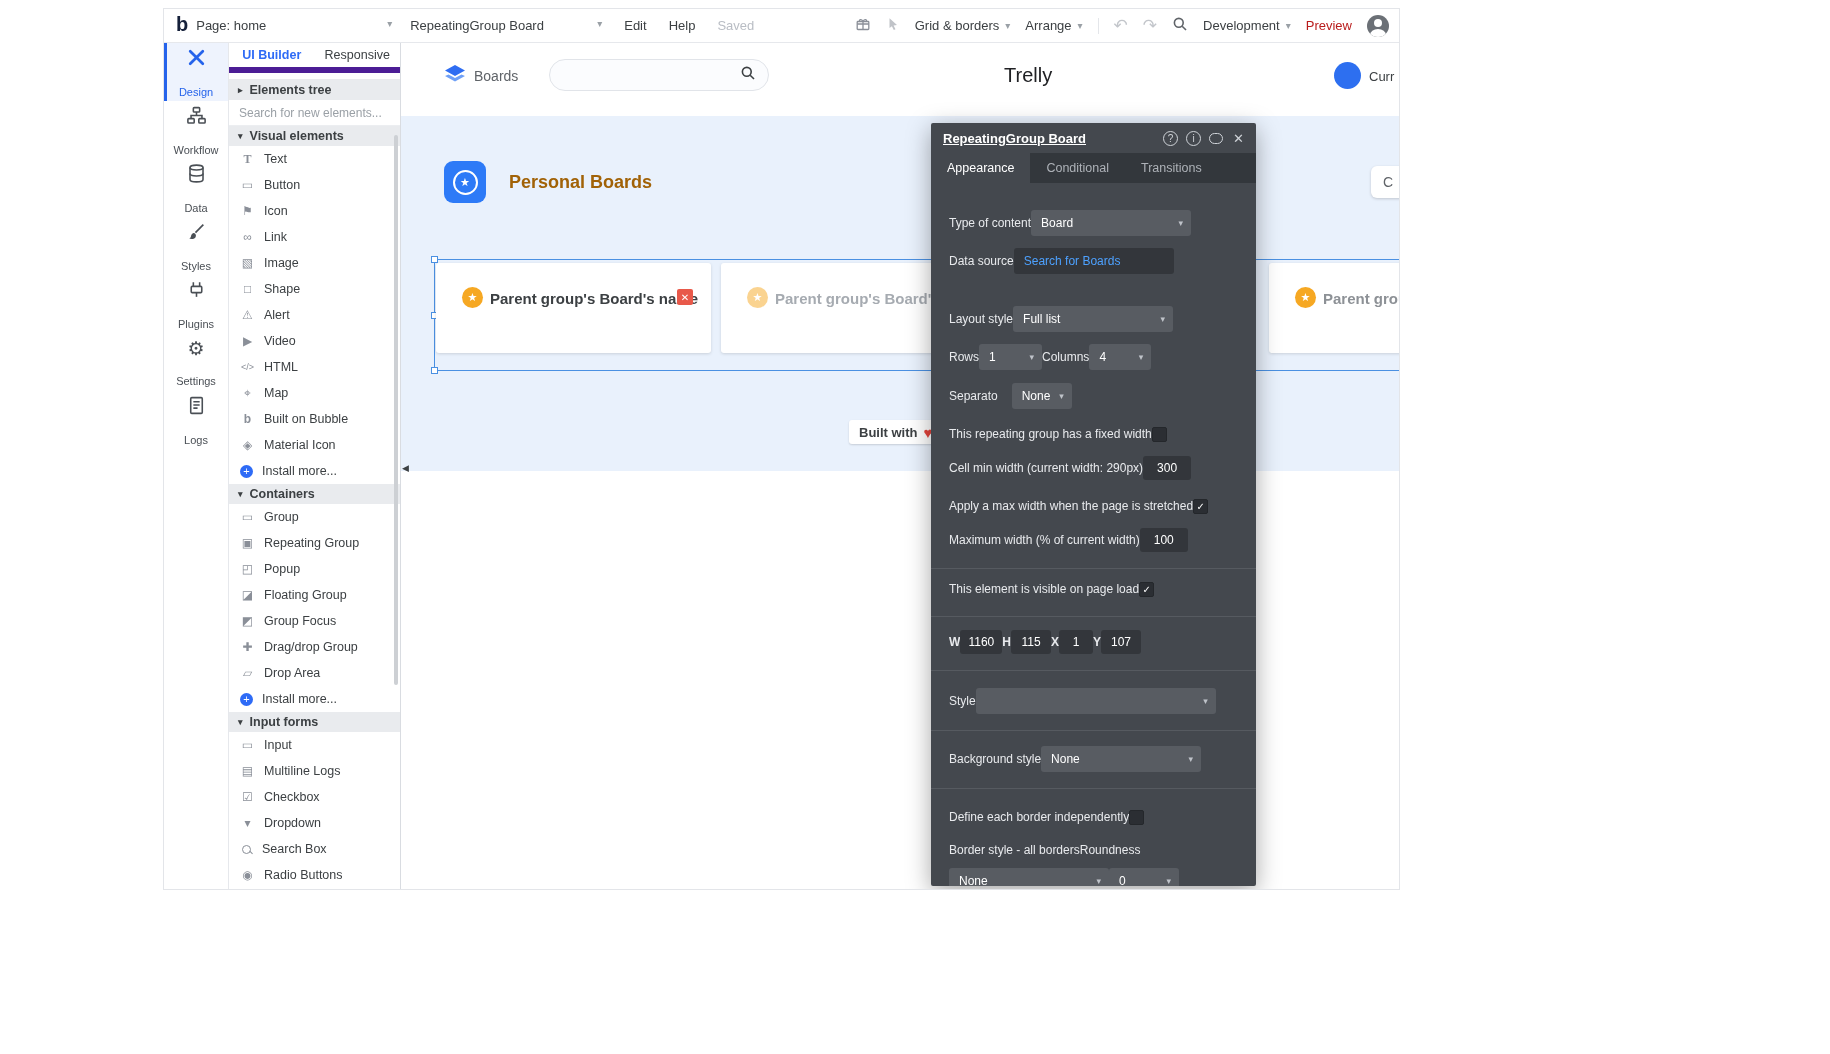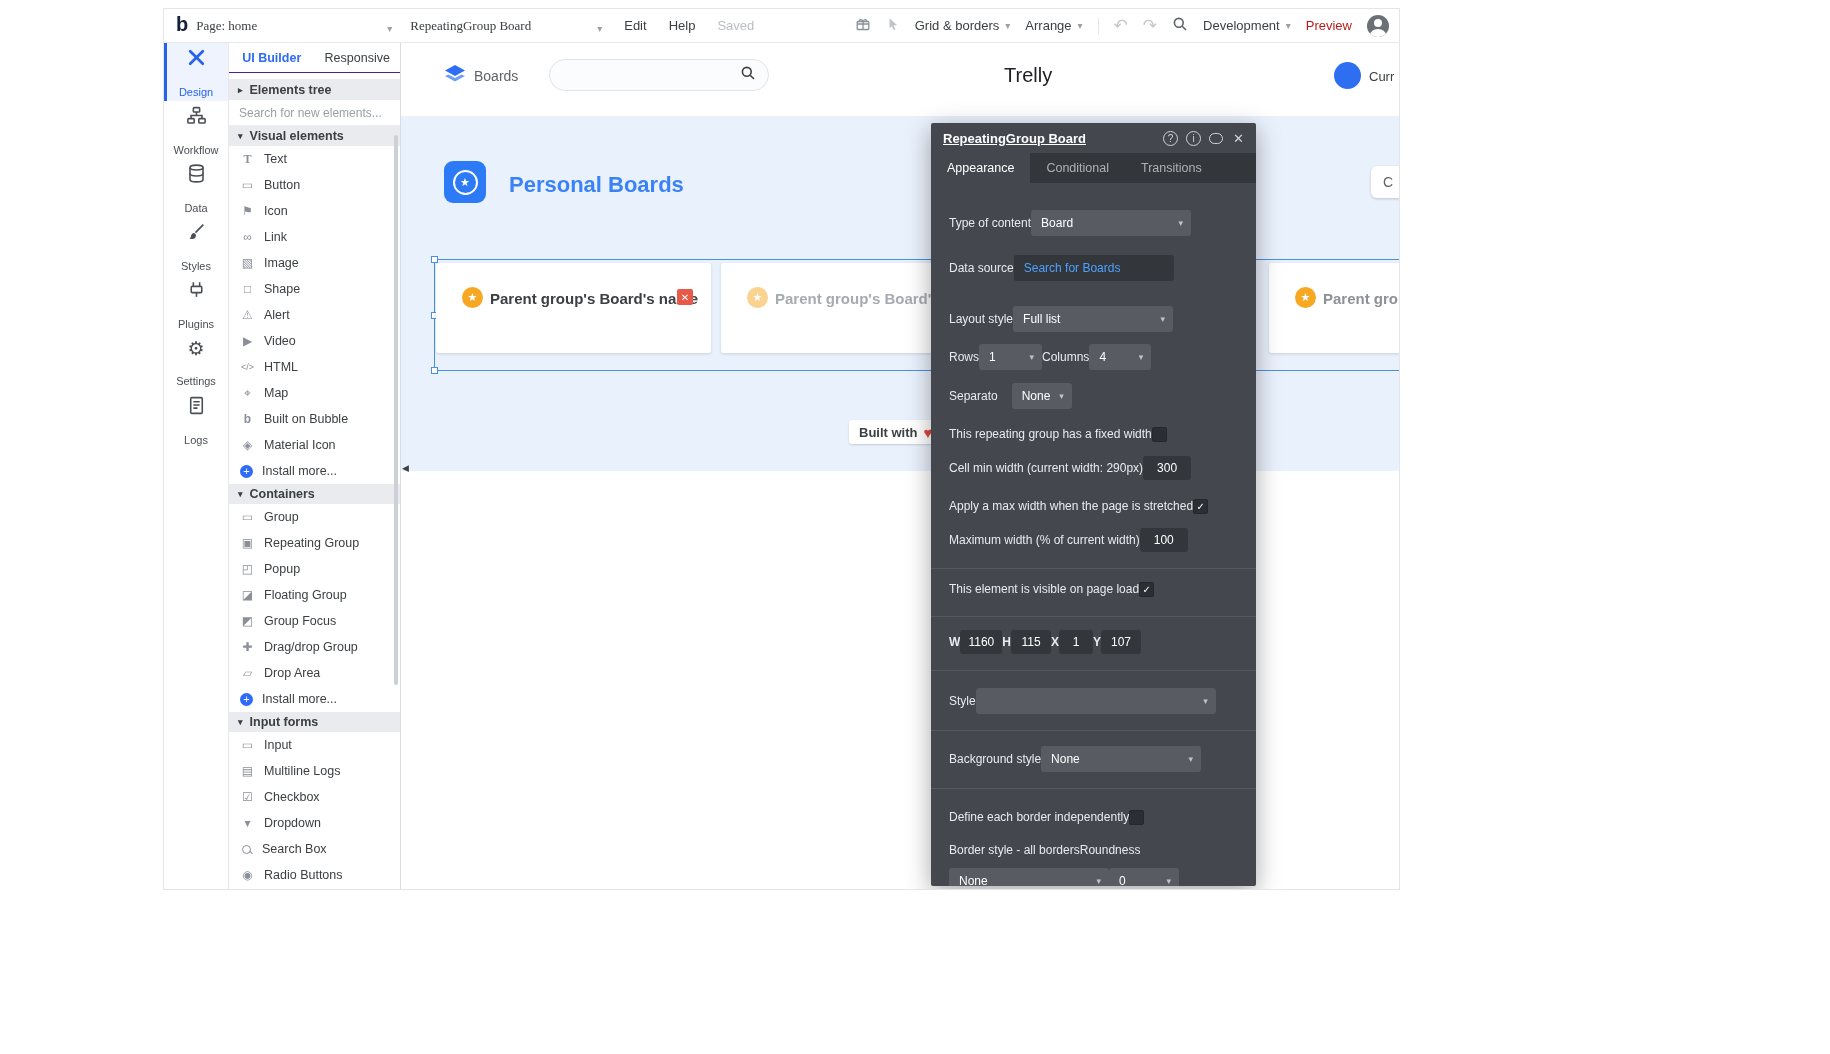--- a/index.html
+++ b/index.html
@@ -5,21 +5,21 @@
   html,body{margin:0;padding:0;width:1830px;height:1054px;background:#fff;
     font-family:"Liberation Sans",sans-serif;-webkit-font-smoothing:antialiased;}
   *{box-sizing:border-box;}
   .app{position:absolute;left:163px;top:8px;width:1237px;height:882px;background:#fff;
     border:1px solid #e3e5e9;overflow:hidden;}
 
   
   .topbar{position:absolute;top:0;left:0;right:0;height:34px;display:flex;align-items:center;
     padding:0 10px;border-bottom:1px solid #e6e8ec;font-size:13px;color:#3c4043;background:#fff;z-index:30;}
   .logo{font-weight:bold;font-size:20px;color:#15203a;margin:0 8px 2px 2px;}
-  .tb-select{display:flex;align-items:flex-end;justify-content:space-between;cursor:pointer;font-family:Liberation Serif, serif;}
+  .tb-select{display:flex;align-items:flex-start;justify-content:space-between;cursor:pointer;}
   .page-select{width:196px;}
   .el-select{width:192px;margin-left:18px;}
   .caret{color:#9aa0a6;font-size:10px;}
   .tb-item{margin-left:22px;cursor:pointer;}
   .muted{color:#b9bdc4;}
   .tb-right{margin-left:auto;display:flex;align-items:center;gap:15px;}
   .tb-dd{display:flex;align-items:center;gap:6px;cursor:pointer;}
   .undo-g,.redo-g{font-size:17px;color:#c3c6cb;line-height:1;}
   .preview{color:#b91c1c;cursor:pointer;}
   .tb-avatar{width:22px;height:22px;border-radius:50%;background:#6b7076;position:relative;overflow:hidden;}
@@ -33,21 +33,21 @@
   .nav-item{height:58px;display:flex;flex-direction:column;align-items:center;justify-content:center;
     gap:16px;color:#4a4f55;font-size:11px;position:relative;cursor:pointer;}
   .nav-item svg{width:21px;height:21px;}
   .nav-item.active{color:#2563eb;background:#eef3fd;}
   .nav-item.active::before{content:"";position:absolute;left:0;top:0;bottom:0;width:3px;background:#2563eb;}
   .gear-glyph{font-size:19px;line-height:21px;}
 
   
   .palette{position:absolute;top:34px;left:65px;width:172px;bottom:0;border-right:1px solid #d9dce1;
     background:#fff;overflow:hidden;}
-  .ptabs{height:30px;display:flex;border-bottom:1px solid #4c1d95;font-size:12.5px;color:#3c4043;}
+  .ptabs{height:30px;display:flex;border-bottom:6px solid #4c1d95;font-size:12.5px;color:#3c4043;}
   .ptab{flex:1;display:flex;align-items:center;justify-content:center;cursor:pointer;}
   .ptab.active{color:#2e6bf6;font-weight:700;}
   .tree-row{margin-top:6px;height:21px;background:#e9ebee;display:flex;align-items:center;gap:7px;
     padding:0 9px;font-size:12.5px;font-weight:700;color:#3c4043;cursor:pointer;}
   .tri{font-size:9px;color:#3c4043;}
   .psearch{height:26px;border:none;border-bottom:1px solid #eceef1;width:100%;padding:0 10px;
     font-size:12px;color:#3c4043;outline:none;display:block;}
   .psearch::placeholder{color:#9aa0a6;}
   .psection{height:20px;background:#e9ebee;display:flex;align-items:center;gap:7px;padding:0 9px;
     font-size:12.5px;font-weight:700;color:#3c4043;cursor:pointer;}
@@ -70,21 +70,21 @@
     border:1px solid #e1e4e9;display:flex;align-items:center;justify-content:flex-end;padding-right:12px;}
   .c-title{position:absolute;left:603px;top:21px;font-size:20px;color:#202124;}
   .c-avatar{position:absolute;left:933px;top:19px;width:27px;height:27px;border-radius:50%;background:#2d6ff0;}
   .c-user{position:absolute;left:968px;top:26px;font-size:13px;color:#3c4043;white-space:nowrap;}
   .c-create{position:absolute;left:970px;top:123px;width:70px;height:32px;background:#fff;border-radius:6px;
     box-shadow:0 1px 3px rgba(0,0,0,.18);font-size:14px;color:#5f6368;display:flex;align-items:center;padding-left:12px;}
   .pb-tile{position:absolute;left:43px;top:118px;width:42px;height:42px;border-radius:9px;background:#2d7af7;
     display:flex;align-items:center;justify-content:center;}
   .pb-ring{width:25px;height:25px;border:2px solid #fff;border-radius:50%;display:flex;align-items:center;
     justify-content:center;color:#fff;font-size:11px;}
-  .pb-title{position:absolute;left:108px;top:129px;font-size:22px;font-weight:700;color:#3b82f6;}
+  .pb-title{position:absolute;left:108px;top:129px;font-size:18px;font-weight:700;color:#a16207;}
   .rg-outline{position:absolute;left:33px;top:216px;width:967px;height:112px;border:1px solid #4a90e2;}
   .handle{position:absolute;width:7px;height:7px;background:#fff;border:1px solid #4a90e2;}
   .board-card{position:absolute;top:220px;width:275px;height:90px;background:#fff;border-radius:3px;
     box-shadow:0 1px 3px rgba(60,64,67,.18);overflow:hidden;cursor:pointer;}
   .card-star{position:absolute;left:26px;top:24px;width:21px;height:21px;border-radius:50%;background:#f6a823;
     color:#fff;font-size:11px;display:flex;align-items:center;justify-content:center;}
   .card-label{position:absolute;left:54px;top:27px;font-size:15px;font-weight:700;color:#3c4043;white-space:nowrap;}
   .card-del{position:absolute;left:241px;top:26px;width:16px;height:16px;background:#e8594a;border-radius:2px;
     color:#fff;font-size:10px;display:flex;align-items:center;justify-content:center;cursor:pointer;}
   .card2 .card-label{color:#a6abb1;}
@@ -475,21 +475,21 @@
     <div class="i-body">
 
       <div class="irow" style="top:27px">
         <span class="ilabel">Type of content</span>
         <div class="dd dd-w">
           <span>Board</span>
           <span class="caret">▾</span>
         </div>
       </div>
 
-      <div class="irow" style="top:72px">
+      <div class="irow" style="top:65px">
         <span class="ilabel">Data source</span>
         <div class="src-box">
           <span>Search for Boards</span>
         </div>
       </div>
 
       <div class="irow" style="top:123px">
         <span class="ilabel">Layout style</span>
         <div class="dd dd-w">
           <span>Full list</span>

